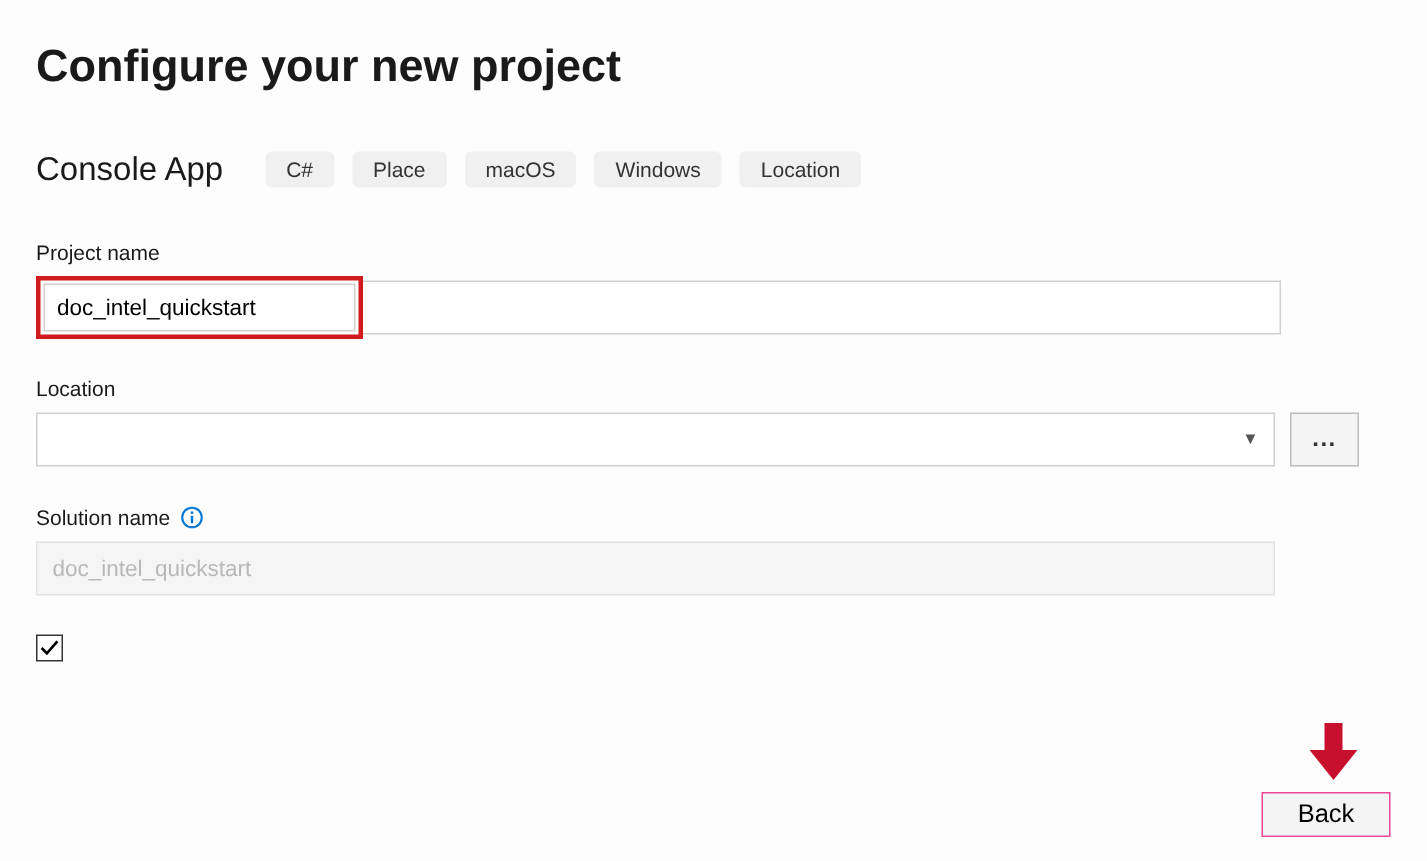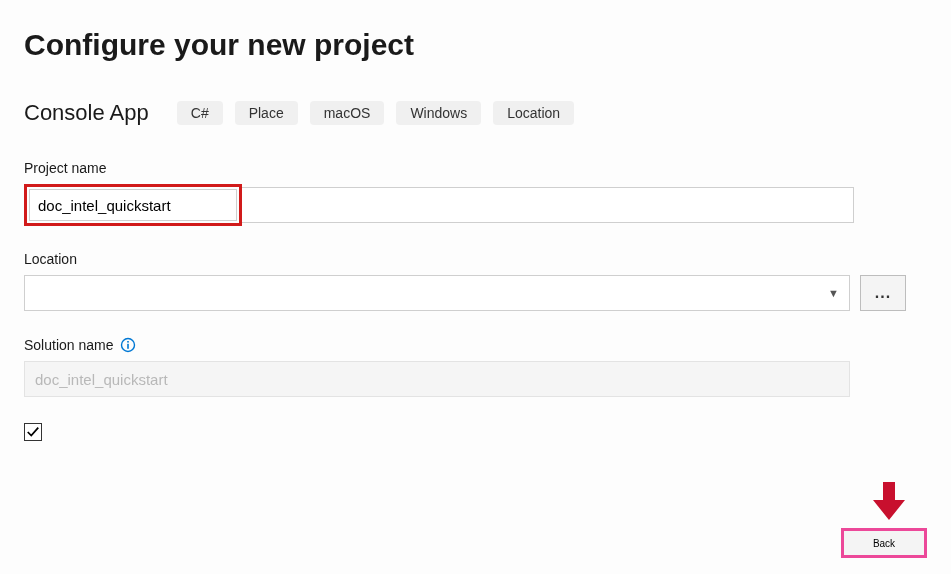--- a/index.html
+++ b/index.html
@@ -138,23 +138,23 @@
       position: absolute;
       bottom: 16px;
       right: 24px;
       display: flex;
       gap: 8px;
       align-items: center;
     }
     .nav-btn {
       width: 86px;
       height: 30px;
-      border: 3px solid #ec4899;
+      border: 1px solid #ec4899;
       background: #f4f4f4;
-      font-size: 10px;
+      font-size: 17px;
       cursor: pointer;
       font-family: inherit;
     }
     .arrow-annotation {
       position: absolute;
       right: 46px;
       bottom: 54px;
       width: 32px;
       height: 38px;
       pointer-events: none;

